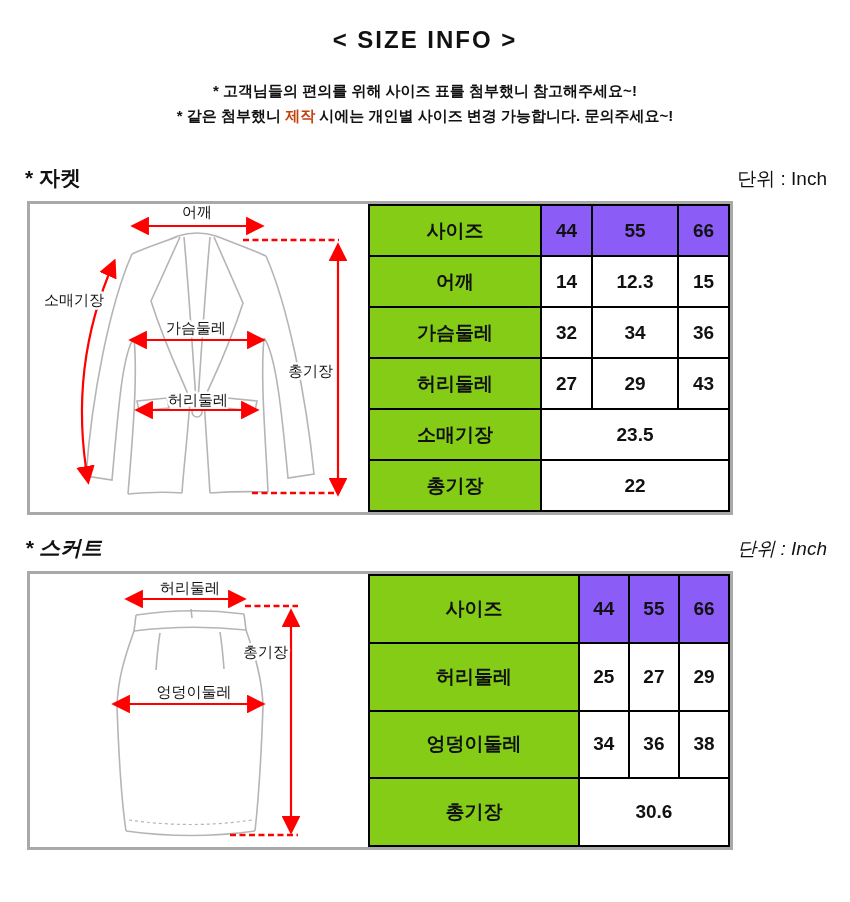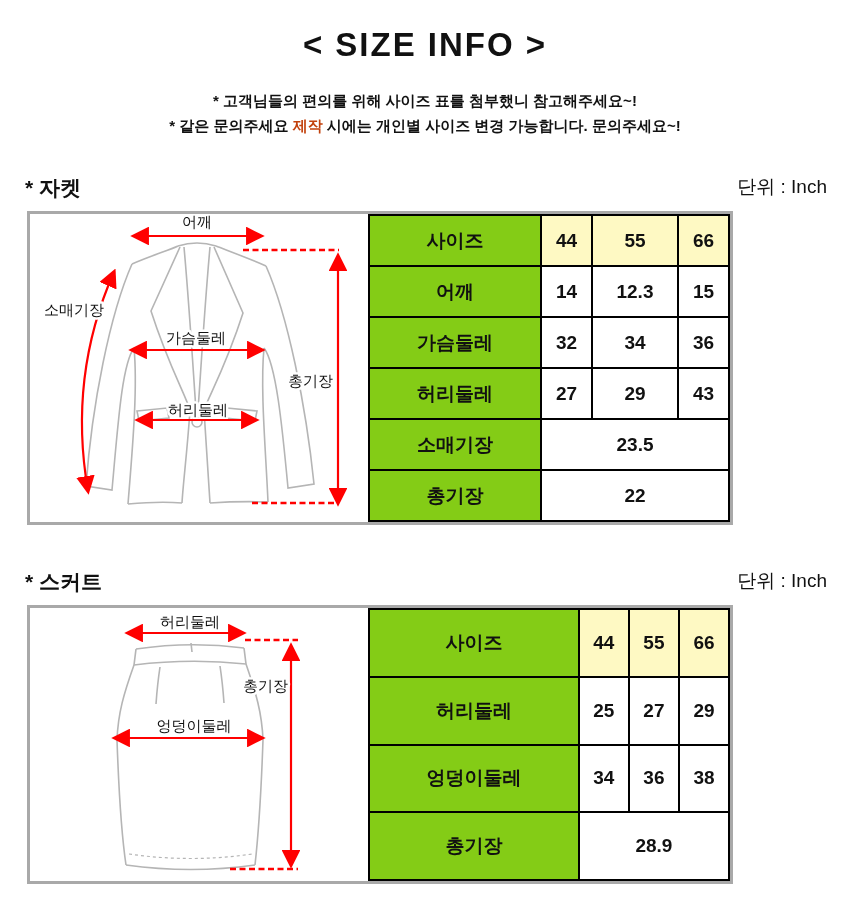--- a/index.html
+++ b/index.html
@@ -5,38 +5,39 @@
   html,body { margin:0; padding:0; background:#ffffff; }
   body {
     width:850px; height:902px;
     font-family:"Liberation Sans", sans-serif;
     color:#111;
     overflow:hidden;
   }
   .page-title {
     margin-top:26px;
     text-align:center;
-    font-size:33px;
+    font-size:24px;
     font-weight:bold;
     letter-spacing:2px;
   }
   .subtitle {
     margin-top:24px;
     text-align:center;
     font-size:15px;
     font-weight:bold;
     line-height:25px;
   }
   .hl-red { color:#c2410c; }
   .section-head {
     display:flex;
     justify-content:space-between;
+    align-items:flex-end;
     margin:36px 23px 9px 25px;
   }
-  .section-head.second { margin-top:43px; }
+  .section-head.second { margin-top:19px;font-style:italic; }
   .section-title { font-size:21px; font-weight:bold; }
   .unit-label { font-size:19px; font-weight:500; }
   .size-box {
     margin-left:27px;
     width:706px;
     box-sizing:border-box;
     border:3px solid #a9a9a9;
     display:flex;
     background:#fff;
   }
@@ -51,40 +52,40 @@
   }
   table.size-table td {
     border:2px solid #000;
     text-align:center;
     vertical-align:middle;
     font-size:19px;
     font-weight:700;
     padding:0;
   }
   td.lbl  { background:#84cc16; }
-  td.pink { background:#fef9c3; }
+  td.pink { background:#8b5cf6; }
   
   .rarrow { stroke:#ff0000; stroke-width:2.2; fill:none; }
   .rdash  { stroke:#ff0000; stroke-width:2.4; fill:none; stroke-dasharray:6 3.5; }
   .gline  { stroke:#b5b5b5; stroke-width:1.6; fill:none; }
   .gdash  { stroke:#b5b5b5; stroke-width:1.2; fill:none; stroke-dasharray:3 3; }
   .dlabel {
     font-family:"Liberation Serif", serif;
     font-size:15px; fill:#111;
   }
   .halo { paint-order:stroke; stroke:#ffffff; stroke-width:5px; stroke-linejoin:round; }
 </style>
 </head>
 <body>
 
 <div class="page-title">&lt; SIZE INFO &gt;</div>
 
 <div class="subtitle">
   <div>* 고객님들의 편의를 위해 사이즈 표를 첨부했니 참고해주세요~!</div>
-  <div><span>* 같은 문의주세요 </span><span class="hl-red">제작</span><span> 시에는 개인별 사이즈 변경 가능합니다. 문의주세요~!</span></div>
+  <div><span>* 같은 첨부했니 </span><span class="hl-red">제작</span><span> 시에는 개인별 사이즈 변경 가능합니다. 문의주세요~!</span></div>
 </div>
 
 <div class="section-head">
   <div class="section-title">* 자켓</div>
   <div class="unit-label">단위 : Inch</div>
 </div>
 
 <div class="size-box jacket">
   <div class="diagram">
     <svg width="338" height="308" viewBox="0 0 338 308">
@@ -220,17 +221,17 @@
         <td>29</td>
       </tr>
       <tr>
         <td class="lbl">엉덩이둘레</td>
         <td>34</td>
         <td>36</td>
         <td>38</td>
       </tr>
       <tr>
         <td class="lbl">총기장</td>
-        <td colspan="3">28.9</td>
+        <td colspan="3">30.6</td>
       </tr>
     </tbody>
   </table>
 </div>
 
 </body></html>

